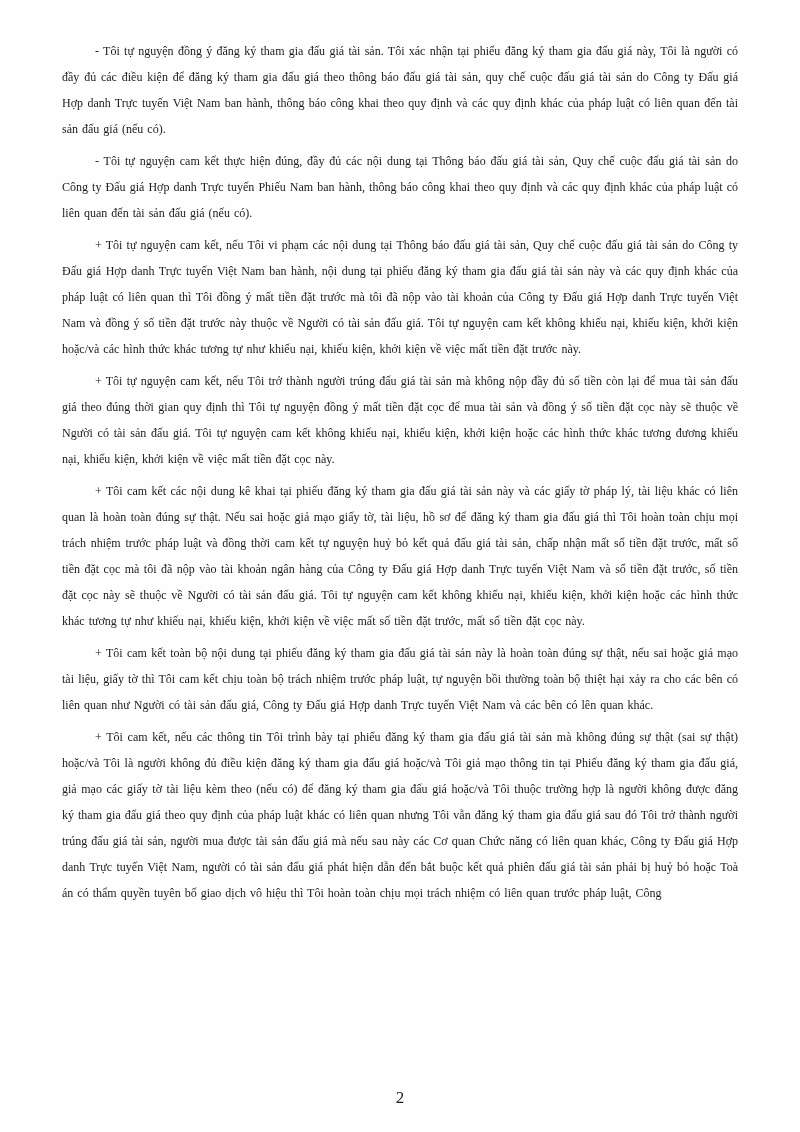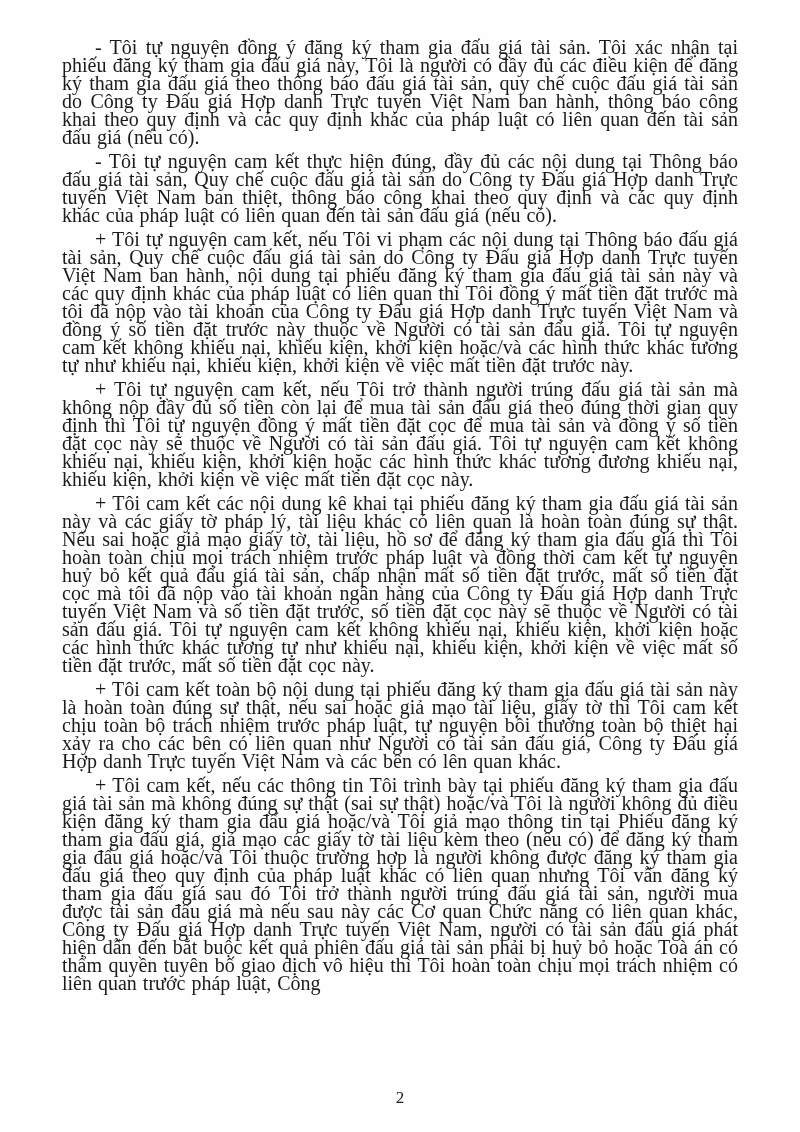--- a/index.html
+++ b/index.html
@@ -18,22 +18,22 @@
   }
   .page-body {
     position: absolute;
     top: 38px;
     left: 62px;
     right: 62px;
     bottom: 0;
   }
   .para {
     font-family: "Liberation Serif", "DejaVu Serif", serif;
-    font-size: 20px;
-    line-height: 18px;
+    font-size: 12px;
+    line-height: 26px;
     color: #1b1b1b;
     text-align: justify;
     text-indent: 33px;
     margin: 0 0 6px 0;
     word-spacing: 1px;
     -webkit-font-smoothing: antialiased;
   }
   .page-number {
     position: absolute;
     left: 0;
@@ -44,21 +44,21 @@
     font-size: 17px;
     color: #1b1b1b;
   }
 </style>
 </head>
 <body>
 
 <div class="page">
   <div class="page-body">
     <p class="para">- Tôi tự nguyện đồng ý đăng ký tham gia đấu giá tài sản. Tôi xác nhận tại phiếu đăng ký tham gia đấu giá này, Tôi là người có đầy đủ các điều kiện để đăng ký tham gia đấu giá theo thông báo đấu giá tài sản, quy chế cuộc đấu giá tài sản do Công ty Đấu giá Hợp danh Trực tuyến Việt Nam ban hành, thông báo công khai theo quy định và các quy định khác của pháp luật có liên quan đến tài sản đấu giá (nếu có).</p>
-    <p class="para">- Tôi tự nguyện cam kết thực hiện đúng, đầy đủ các nội dung tại Thông báo đấu giá tài sản, Quy chế cuộc đấu giá tài sản do Công ty Đấu giá Hợp danh Trực tuyến Việt Nam ban thiệt, thông báo công khai theo quy định và các quy định khác của pháp luật có liên quan đến tài sản đấu giá (nếu có).</p>
+    <p class="para">- Tôi tự nguyện cam kết thực hiện đúng, đầy đủ các nội dung tại Thông báo đấu giá tài sản, Quy chế cuộc đấu giá tài sản do Công ty Đấu giá Hợp danh Trực tuyến Phiếu Nam ban hành, thông báo công khai theo quy định và các quy định khác của pháp luật có liên quan đến tài sản đấu giá (nếu có).</p>
     <p class="para">+ Tôi tự nguyện cam kết, nếu Tôi vi phạm các nội dung tại Thông báo đấu giá tài sản, Quy chế cuộc đấu giá tài sản do Công ty Đấu giá Hợp danh Trực tuyến Việt Nam ban hành, nội dung tại phiếu đăng ký tham gia đấu giá tài sản này và các quy định khác của pháp luật có liên quan thì Tôi đồng ý mất tiền đặt trước mà tôi đã nộp vào tài khoản của Công ty Đấu giá Hợp danh Trực tuyến Việt Nam và đồng ý số tiền đặt trước này thuộc về Người có tài sản đấu giá. Tôi tự nguyện cam kết không khiếu nại, khiếu kiện, khởi kiện hoặc/và các hình thức khác tương tự như khiếu nại, khiếu kiện, khởi kiện về việc mất tiền đặt trước này.</p>
     <p class="para">+ Tôi tự nguyện cam kết, nếu Tôi trở thành người trúng đấu giá tài sản mà không nộp đầy đủ số tiền còn lại để mua tài sản đấu giá theo đúng thời gian quy định thì Tôi tự nguyện đồng ý mất tiền đặt cọc để mua tài sản và đồng ý số tiền đặt cọc này sẽ thuộc về Người có tài sản đấu giá. Tôi tự nguyện cam kết không khiếu nại, khiếu kiện, khởi kiện hoặc các hình thức khác tương đương khiếu nại, khiếu kiện, khởi kiện về việc mất tiền đặt cọc này.</p>
     <p class="para">+ Tôi cam kết các nội dung kê khai tại phiếu đăng ký tham gia đấu giá tài sản này và các giấy tờ pháp lý, tài liệu khác có liên quan là hoàn toàn đúng sự thật. Nếu sai hoặc giả mạo giấy tờ, tài liệu, hồ sơ để đăng ký tham gia đấu giá thì Tôi hoàn toàn chịu mọi trách nhiệm trước pháp luật và đồng thời cam kết tự nguyện huỷ bỏ kết quả đấu giá tài sản, chấp nhận mất số tiền đặt trước, mất số tiền đặt cọc mà tôi đã nộp vào tài khoản ngân hàng của Công ty Đấu giá Hợp danh Trực tuyến Việt Nam và số tiền đặt trước, số tiền đặt cọc này sẽ thuộc về Người có tài sản đấu giá. Tôi tự nguyện cam kết không khiếu nại, khiếu kiện, khởi kiện hoặc các hình thức khác tương tự như khiếu nại, khiếu kiện, khởi kiện về việc mất số tiền đặt trước, mất số tiền đặt cọc này.</p>
     <p class="para">+ Tôi cam kết toàn bộ nội dung tại phiếu đăng ký tham gia đấu giá tài sản này là hoàn toàn đúng sự thật, nếu sai hoặc giả mạo tài liệu, giấy tờ thì Tôi cam kết chịu toàn bộ trách nhiệm trước pháp luật, tự nguyện bồi thường toàn bộ thiệt hại xảy ra cho các bên có liên quan như Người có tài sản đấu giá, Công ty Đấu giá Hợp danh Trực tuyến Việt Nam và các bên có lên quan khác.</p>
     <p class="para">+ Tôi cam kết, nếu các thông tin Tôi trình bày tại phiếu đăng ký tham gia đấu giá tài sản mà không đúng sự thật (sai sự thật) hoặc/và Tôi là người không đủ điều kiện đăng ký tham gia đấu giá hoặc/và Tôi giả mạo thông tin tại Phiếu đăng ký tham gia đấu giá, giả mạo các giấy tờ tài liệu kèm theo (nếu có) để đăng ký tham gia đấu giá hoặc/và Tôi thuộc trường hợp là người không được đăng ký tham gia đấu giá theo quy định của pháp luật khác có liên quan nhưng Tôi vẫn đăng ký tham gia đấu giá sau đó Tôi trở thành người trúng đấu giá tài sản, người mua được tài sản đấu giá mà nếu sau này các Cơ quan Chức năng có liên quan khác, Công ty Đấu giá Hợp danh Trực tuyến Việt Nam, người có tài sản đấu giá phát hiện dẫn đến bắt buộc kết quả phiên đấu giá tài sản phải bị huỷ bỏ hoặc Toà án có thẩm quyền tuyên bố giao dịch vô hiệu thì Tôi hoàn toàn chịu mọi trách nhiệm có liên quan trước pháp luật, Công</p>
   </div>
   <div class="page-number">2</div>
 </div>
 
 </body></html>

